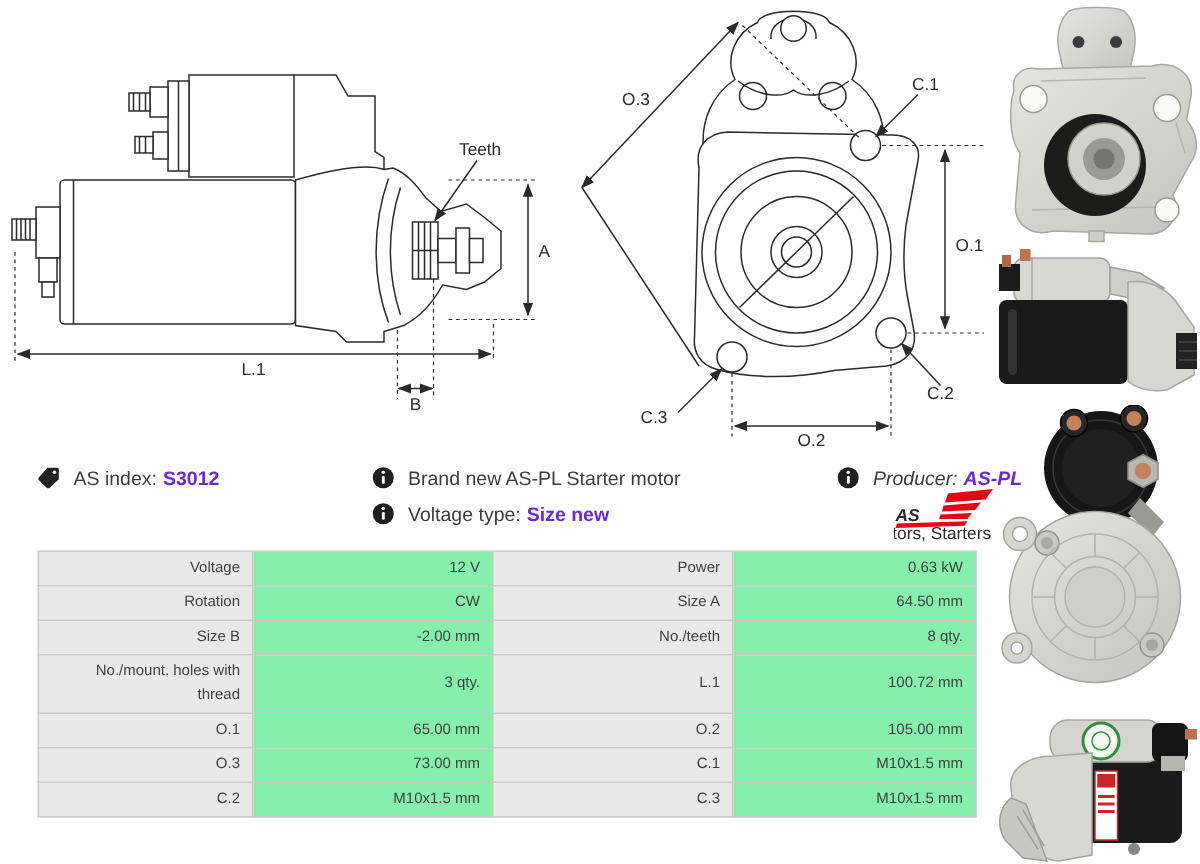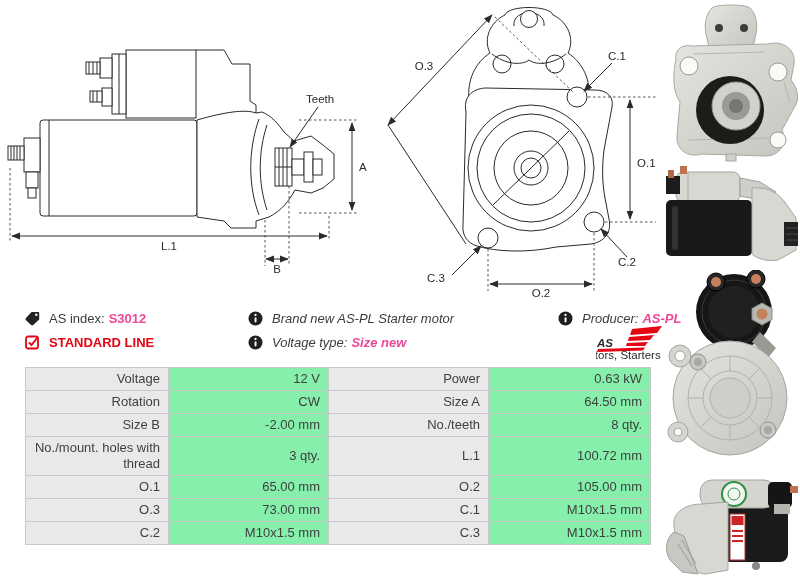--- a/index.html
+++ b/index.html
@@ -12,29 +12,29 @@
   svg text{font-family:"Liberation Sans",sans-serif;font-size:11.5px;fill:#2a2a2a;}
   .ln{stroke:#2a2a2a;stroke-width:1;fill:none;}
   .lnf{stroke:#2a2a2a;stroke-width:1;fill:#fff;}
   .dim{stroke:#2a2a2a;stroke-width:1;fill:none;}
   .dash{stroke:#2a2a2a;stroke-width:0.8;fill:none;stroke-dasharray:2.5,2.5;}
 
   
   .info-col{position:absolute;font-size:13px;}
   .info-line{display:flex;align-items:center;height:24px;}
   .info-line .ic{flex:0 0 15px;height:15px;margin-right:9px;}
-  .b{font-weight:bold;color:#ec4899;}
+  .b{font-weight:bold;color:#6d28d9;}
   .red-b{color:#e30613;font-weight:bold;}
   .lbl-txt{margin-right:4px;}
 
   
   .as-logo{position:absolute;left:596px;top:326px;width:68px;height:36px;}
 
   
-  table.spec{position:absolute;left:25px;top:367px;width:625px;border-collapse:collapse;table-layout:fixed;font-size:13px;color:#3f3f3f;}
+  table.spec{position:absolute;left:25px;top:367px;width:625px;border-collapse:collapse;table-layout:fixed;font-size:10px;color:#3f3f3f;}
   table.spec td{border:1px solid #c9c9c9;padding:3px 8px;text-align:right;line-height:16px;vertical-align:middle;}
   td.lblc{background:#e9e9e9;}
   td.valc{background:#86efac;}
 
   
   .photos{position:absolute;left:662px;top:0;width:138px;height:576px;}
   .photos svg{position:absolute;left:2px;width:134px;}
 </style>
 </head>
 <body>
@@ -187,30 +187,23 @@
 
   <div class="info-col" style="left:25px;top:306px;">
     <div class="info-line">
       <svg class="ic" viewBox="0 0 15 15">
           <path d="M6.6,0.9 L13,0.9 C13.7,0.9 14.2,1.4 14.2,2.1 L14.2,8.5 L8.2,14.1 C7.6,14.7 6.7,14.7 6.1,14.1 L1,9.2 C0.4,8.6 0.4,7.7 1,7.1 Z" fill="#222"></path>
           <circle cx="11.3" cy="3.8" r="1.2" fill="#fff"></circle>
         </svg>
       <span class="lbl-txt">AS index:</span>
       <span class="b">S3012</span>
     </div>
-    <div class="info-line">
-      <svg class="ic" viewBox="0 0 15 15">
-          <rect x="1" y="1.5" width="12" height="12" rx="2" fill="none" stroke="#e30613" stroke-width="1.8"></rect>
-          <path d="M4,7.5 L6.5,10 L12.5,2.5" fill="none" stroke="#e30613" stroke-width="1.9"></path>
-        </svg>
-      <span class="red-b">STANDARD LINE</span>
-    </div>
-  </div>
-
-  <div class="info-col" style="left:248px;top:306px;font-style:italic;">
+  </div>
+
+  <div class="info-col" style="left:248px;top:306px;">
     <div class="info-line">
       <svg class="ic" viewBox="0 0 15 15">
           <circle cx="7.5" cy="7.5" r="7" fill="#1f1f1f"></circle>
           <rect x="6.6" y="6.3" width="1.9" height="5.2" rx="0.9" fill="#fff"></rect>
           <circle cx="7.5" cy="3.9" r="1.15" fill="#fff"></circle>
         </svg>
       <span>Brand new AS-PL Starter motor</span>
     </div>
     <div class="info-line">
       <svg class="ic" viewBox="0 0 15 15">

